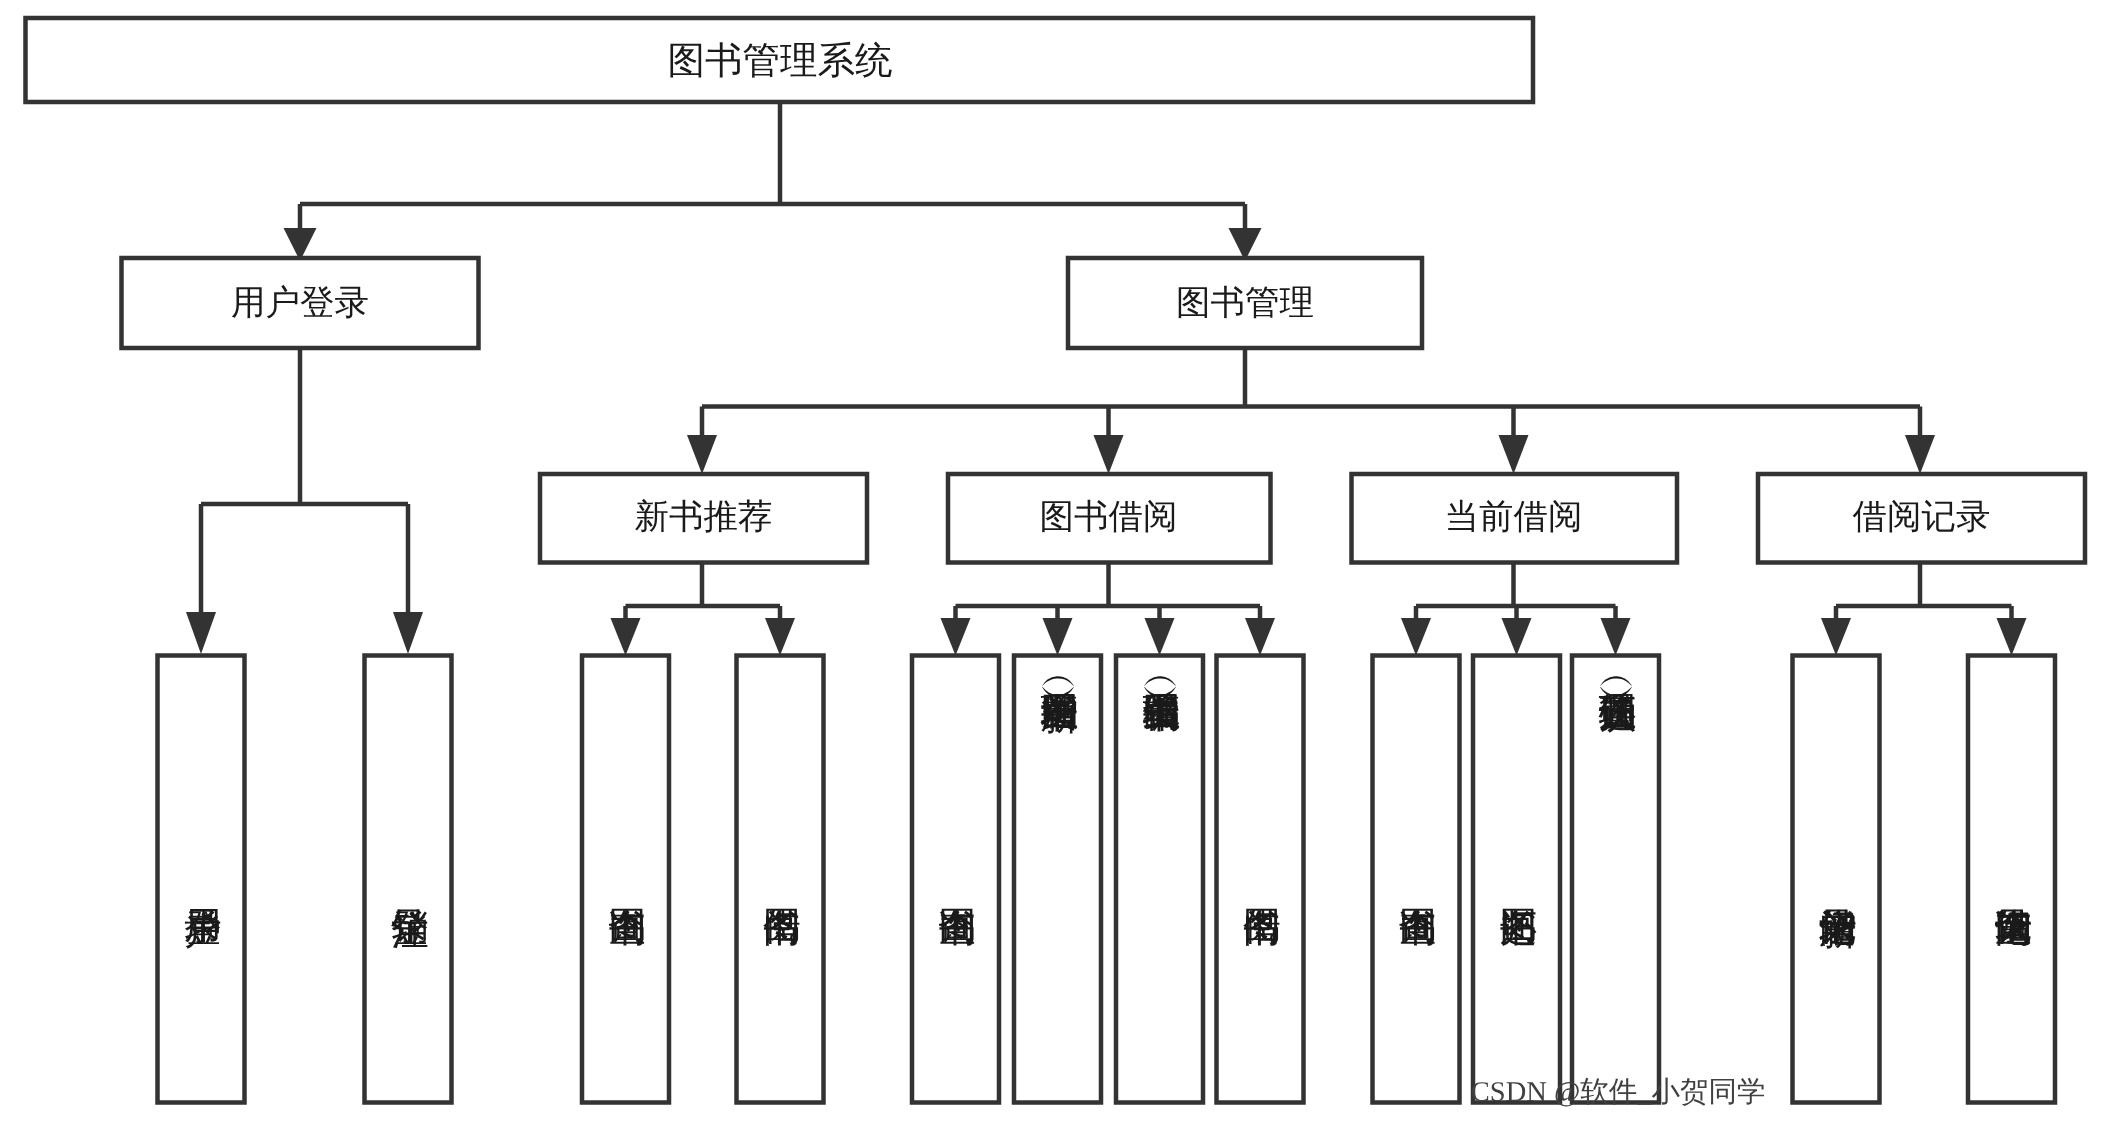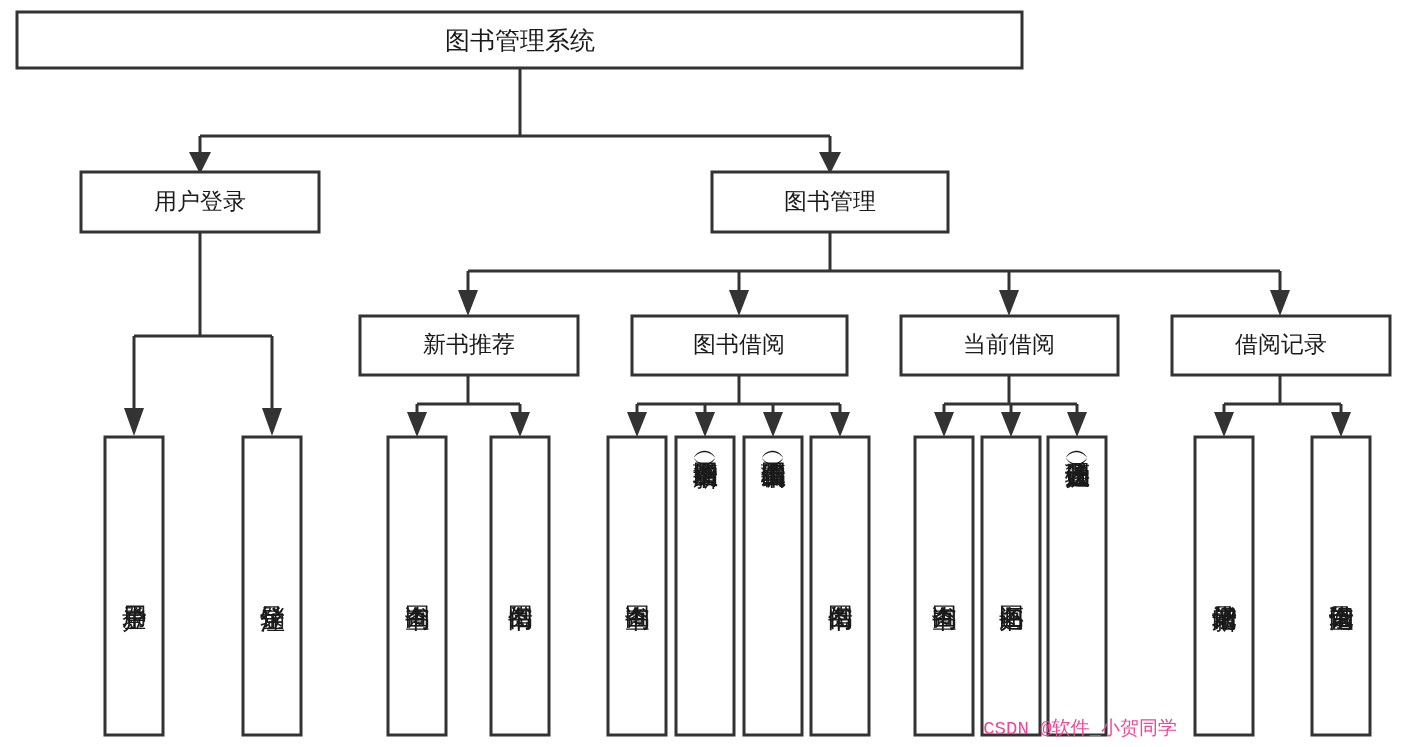--- a/index.html
+++ b/index.html
@@ -74,23 +74,23 @@
   .vbox-wrap {
     position: absolute;
     display: flex;
     align-items: center;
     justify-content: center;
   }
   #watermark {
     position: absolute;
     right: 10px;
     bottom: 6px;
-    font-family: Liberation Mono, monospace;
+    font-family: Liberation Serif, serif;
     font-size: 19px;
-    color: #ec4899;
+    color: #404040;
     white-space: nowrap;
     pointer-events: none;
   }
 </style>
 </head>
 <body>
 
 <div id="diagram-root">
 
   <svg id="flow" viewBox="0 0 1405 747">

